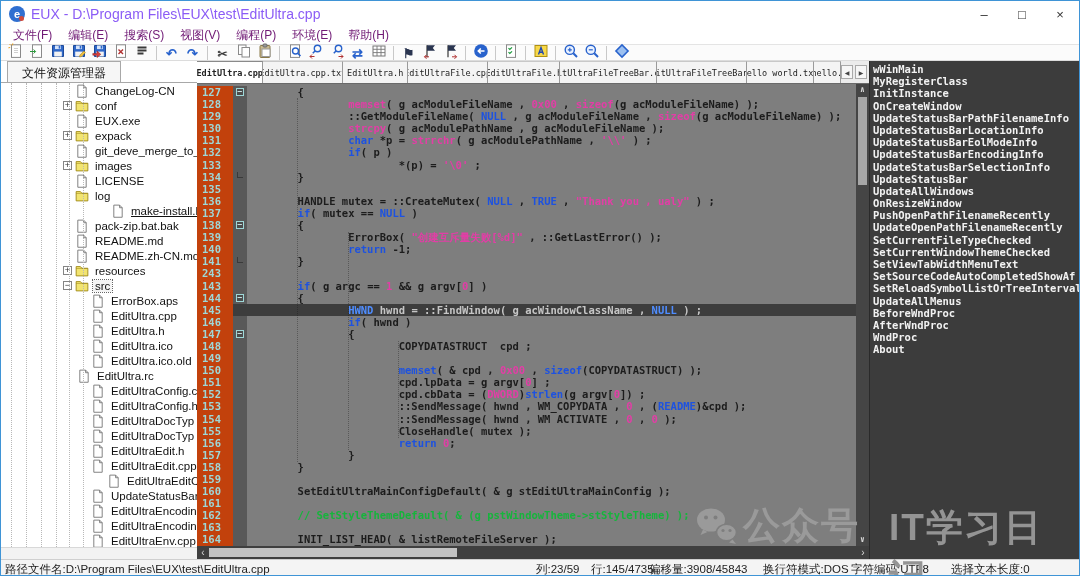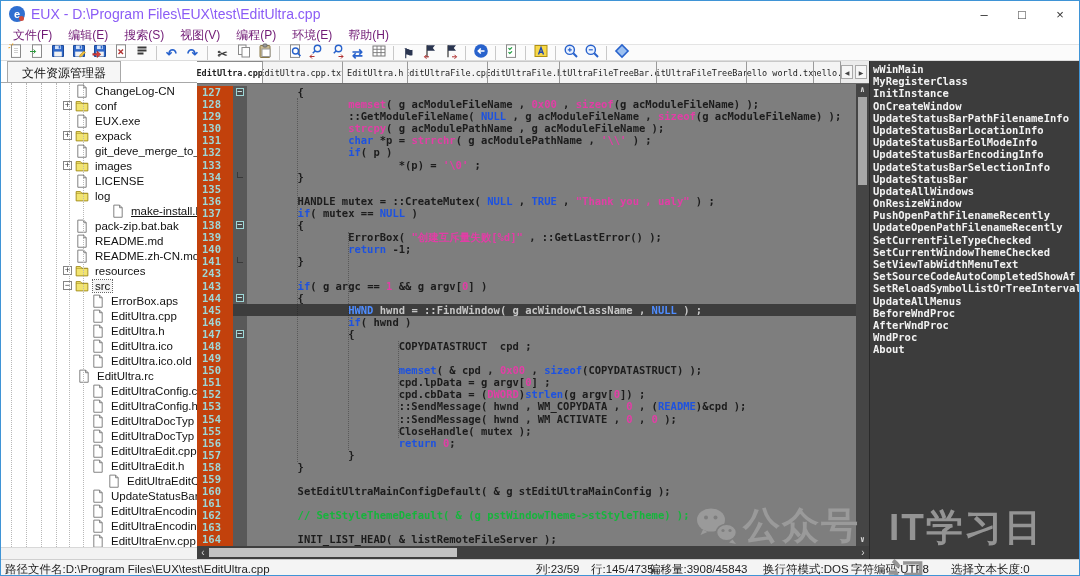--- a/index.html
+++ b/index.html
@@ -483,29 +483,29 @@
                 <path d="M9.2 1.2V4H12" fill="none" stroke="#7a7a7a"></path>
               </svg></span>
             <span class="tlabel">EditUltraDocTyp</span>
           </div>
           <div class="trow" style="padding-left: 78px;">
             <span class="xspace"></span>
             <span class="ticon"><svg width="14" height="14" viewBox="0 0 15 15">
                 <path d="M3 1.2h6.2L12 4v10.2H3z" fill="#fff" stroke="#7a7a7a"></path>
                 <path d="M9.2 1.2V4H12" fill="none" stroke="#7a7a7a"></path>
               </svg></span>
+            <span class="tlabel">EditUltraEdit.h</span>
+          </div>
+          <div class="trow" style="padding-left: 78px;">
+            <span class="xspace"></span>
+            <span class="ticon"><svg width="14" height="14" viewBox="0 0 15 15">
+                <path d="M3 1.2h6.2L12 4v10.2H3z" fill="#fff" stroke="#7a7a7a"></path>
+                <path d="M9.2 1.2V4H12" fill="none" stroke="#7a7a7a"></path>
+              </svg></span>
             <span class="tlabel">EditUltraEdit.cpp</span>
-          </div>
-          <div class="trow" style="padding-left: 78px;">
-            <span class="xspace"></span>
-            <span class="ticon"><svg width="14" height="14" viewBox="0 0 15 15">
-                <path d="M3 1.2h6.2L12 4v10.2H3z" fill="#fff" stroke="#7a7a7a"></path>
-                <path d="M9.2 1.2V4H12" fill="none" stroke="#7a7a7a"></path>
-              </svg></span>
-            <span class="tlabel">EditUltraEdit.h</span>
           </div>
           <div class="trow" style="padding-left: 78px; margin-left: 16px;">
             <span class="xspace"></span>
             <span class="ticon"><svg width="14" height="14" viewBox="0 0 15 15">
                 <path d="M3 1.2h6.2L12 4v10.2H3z" fill="#fff" stroke="#7a7a7a"></path>
                 <path d="M9.2 1.2V4H12" fill="none" stroke="#7a7a7a"></path>
               </svg></span>
             <span class="tlabel">EditUltraEditCtl.c</span>
           </div>
           <div class="trow" style="padding-left: 78px;">

